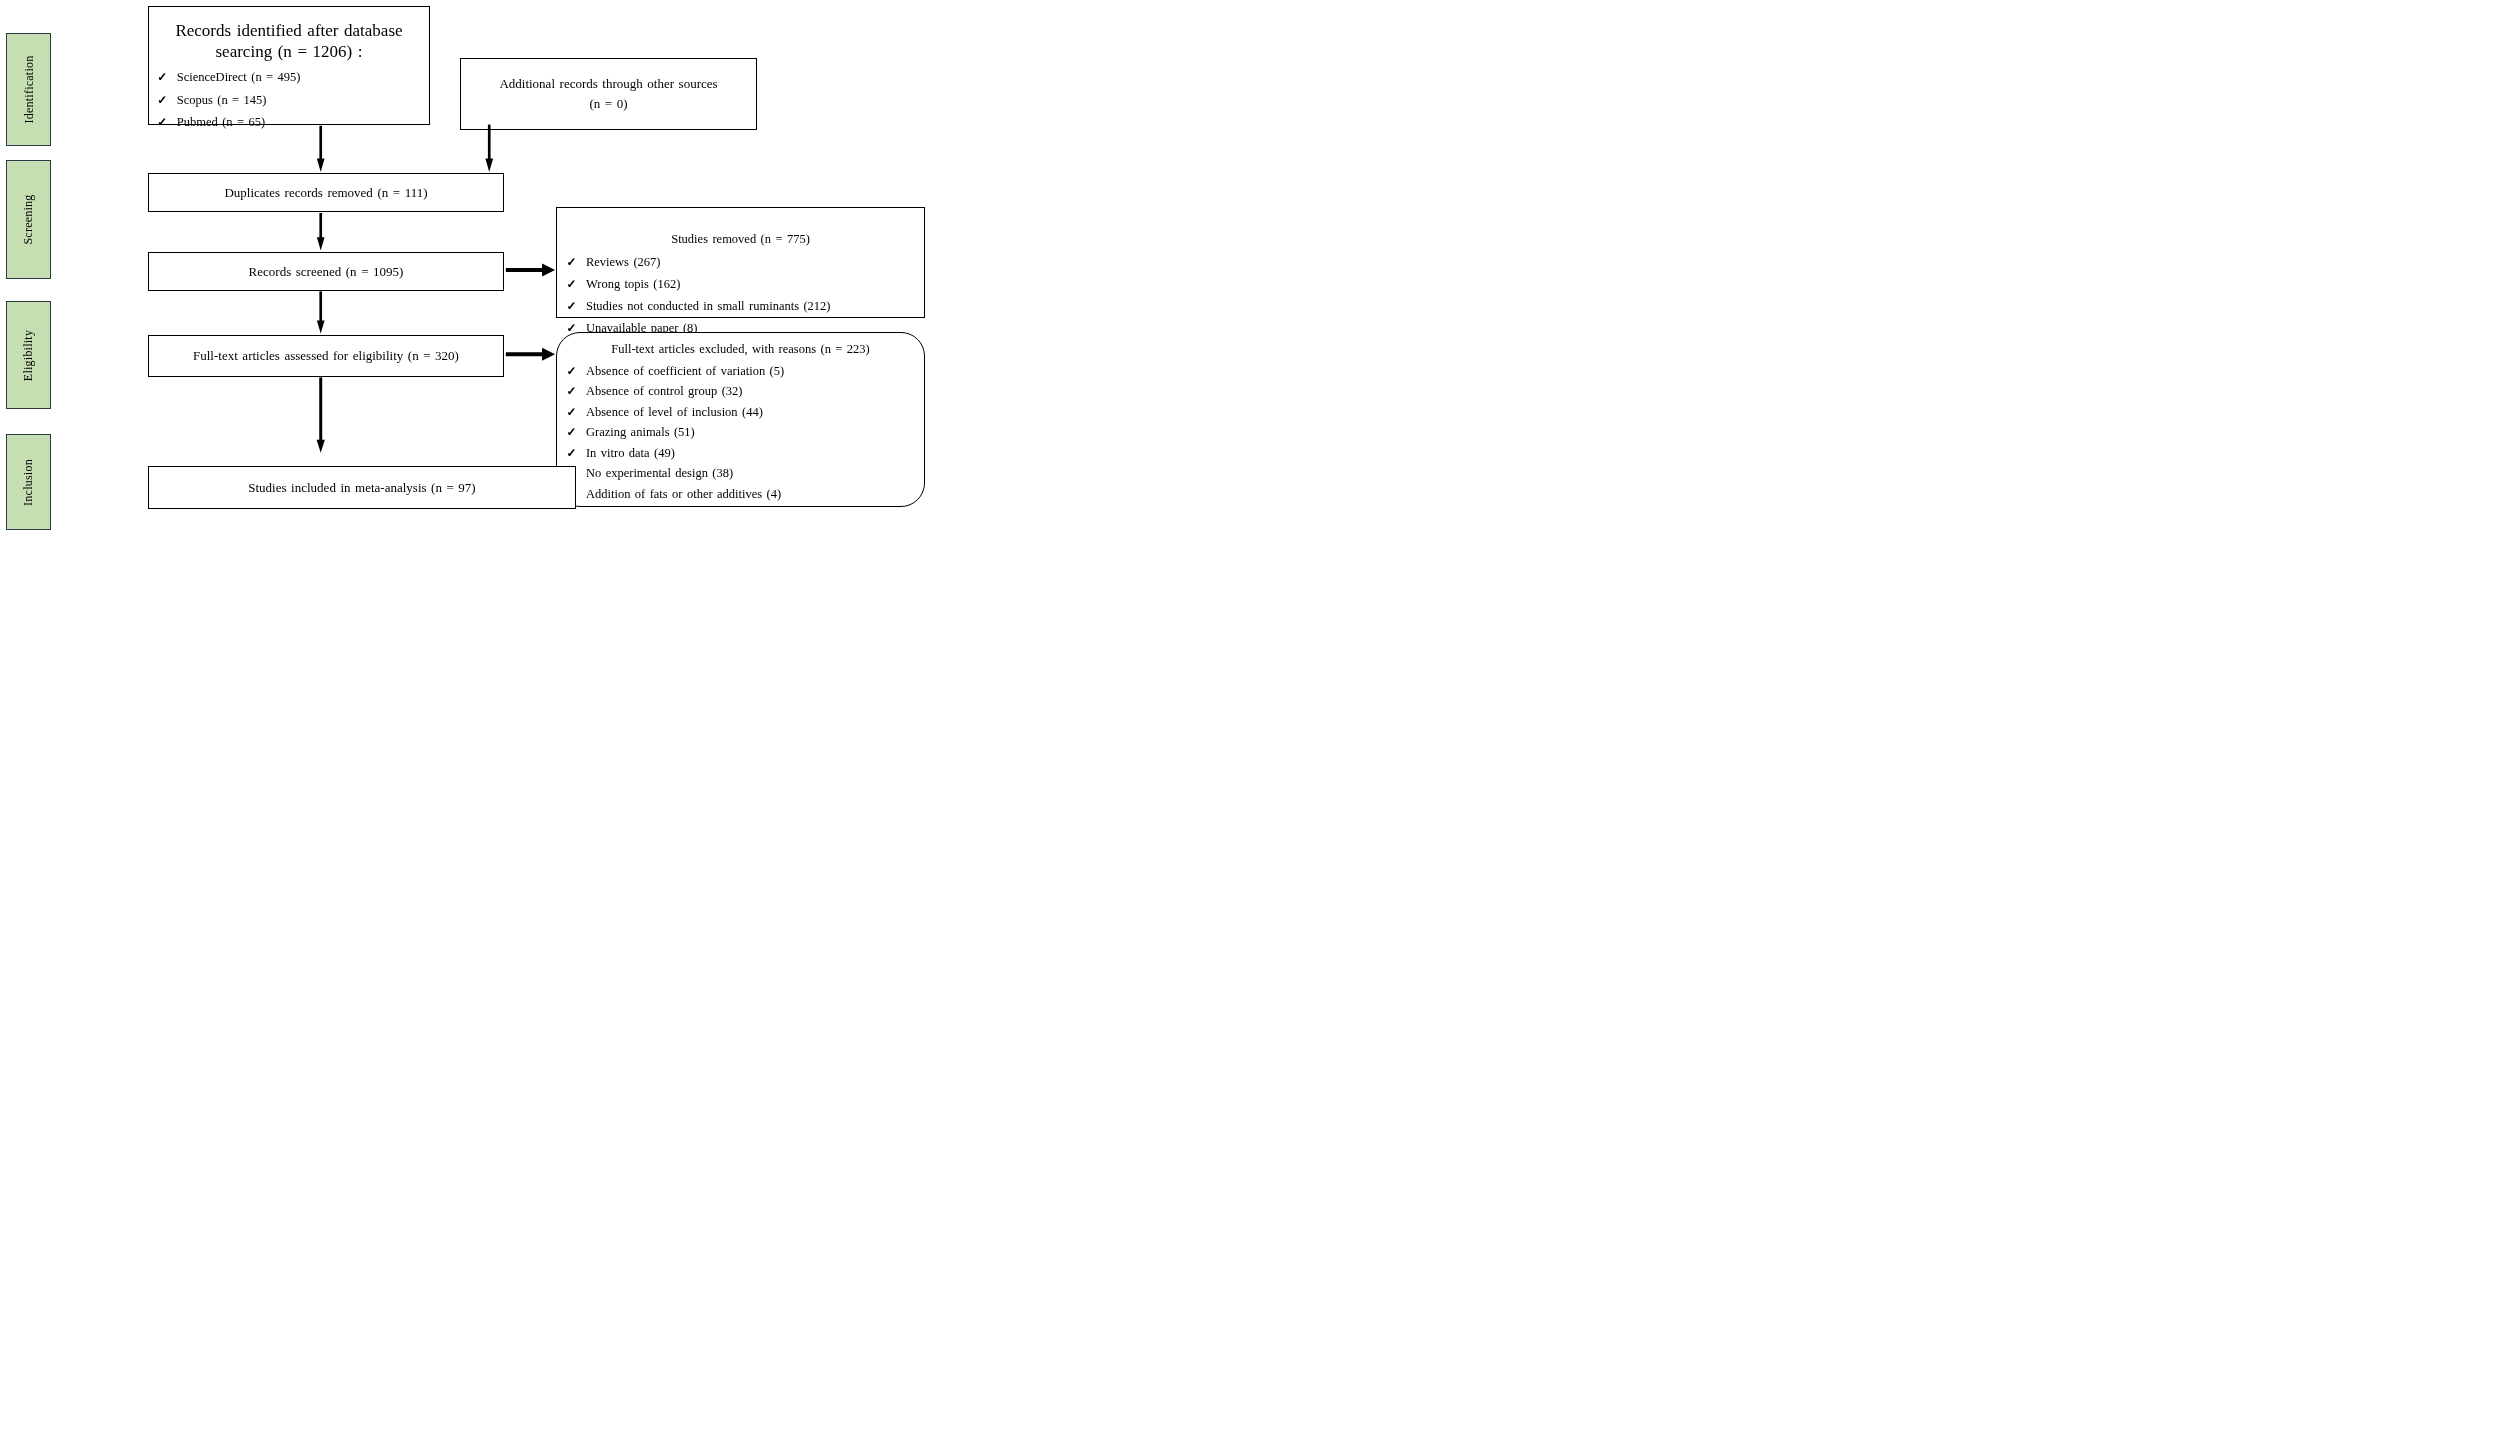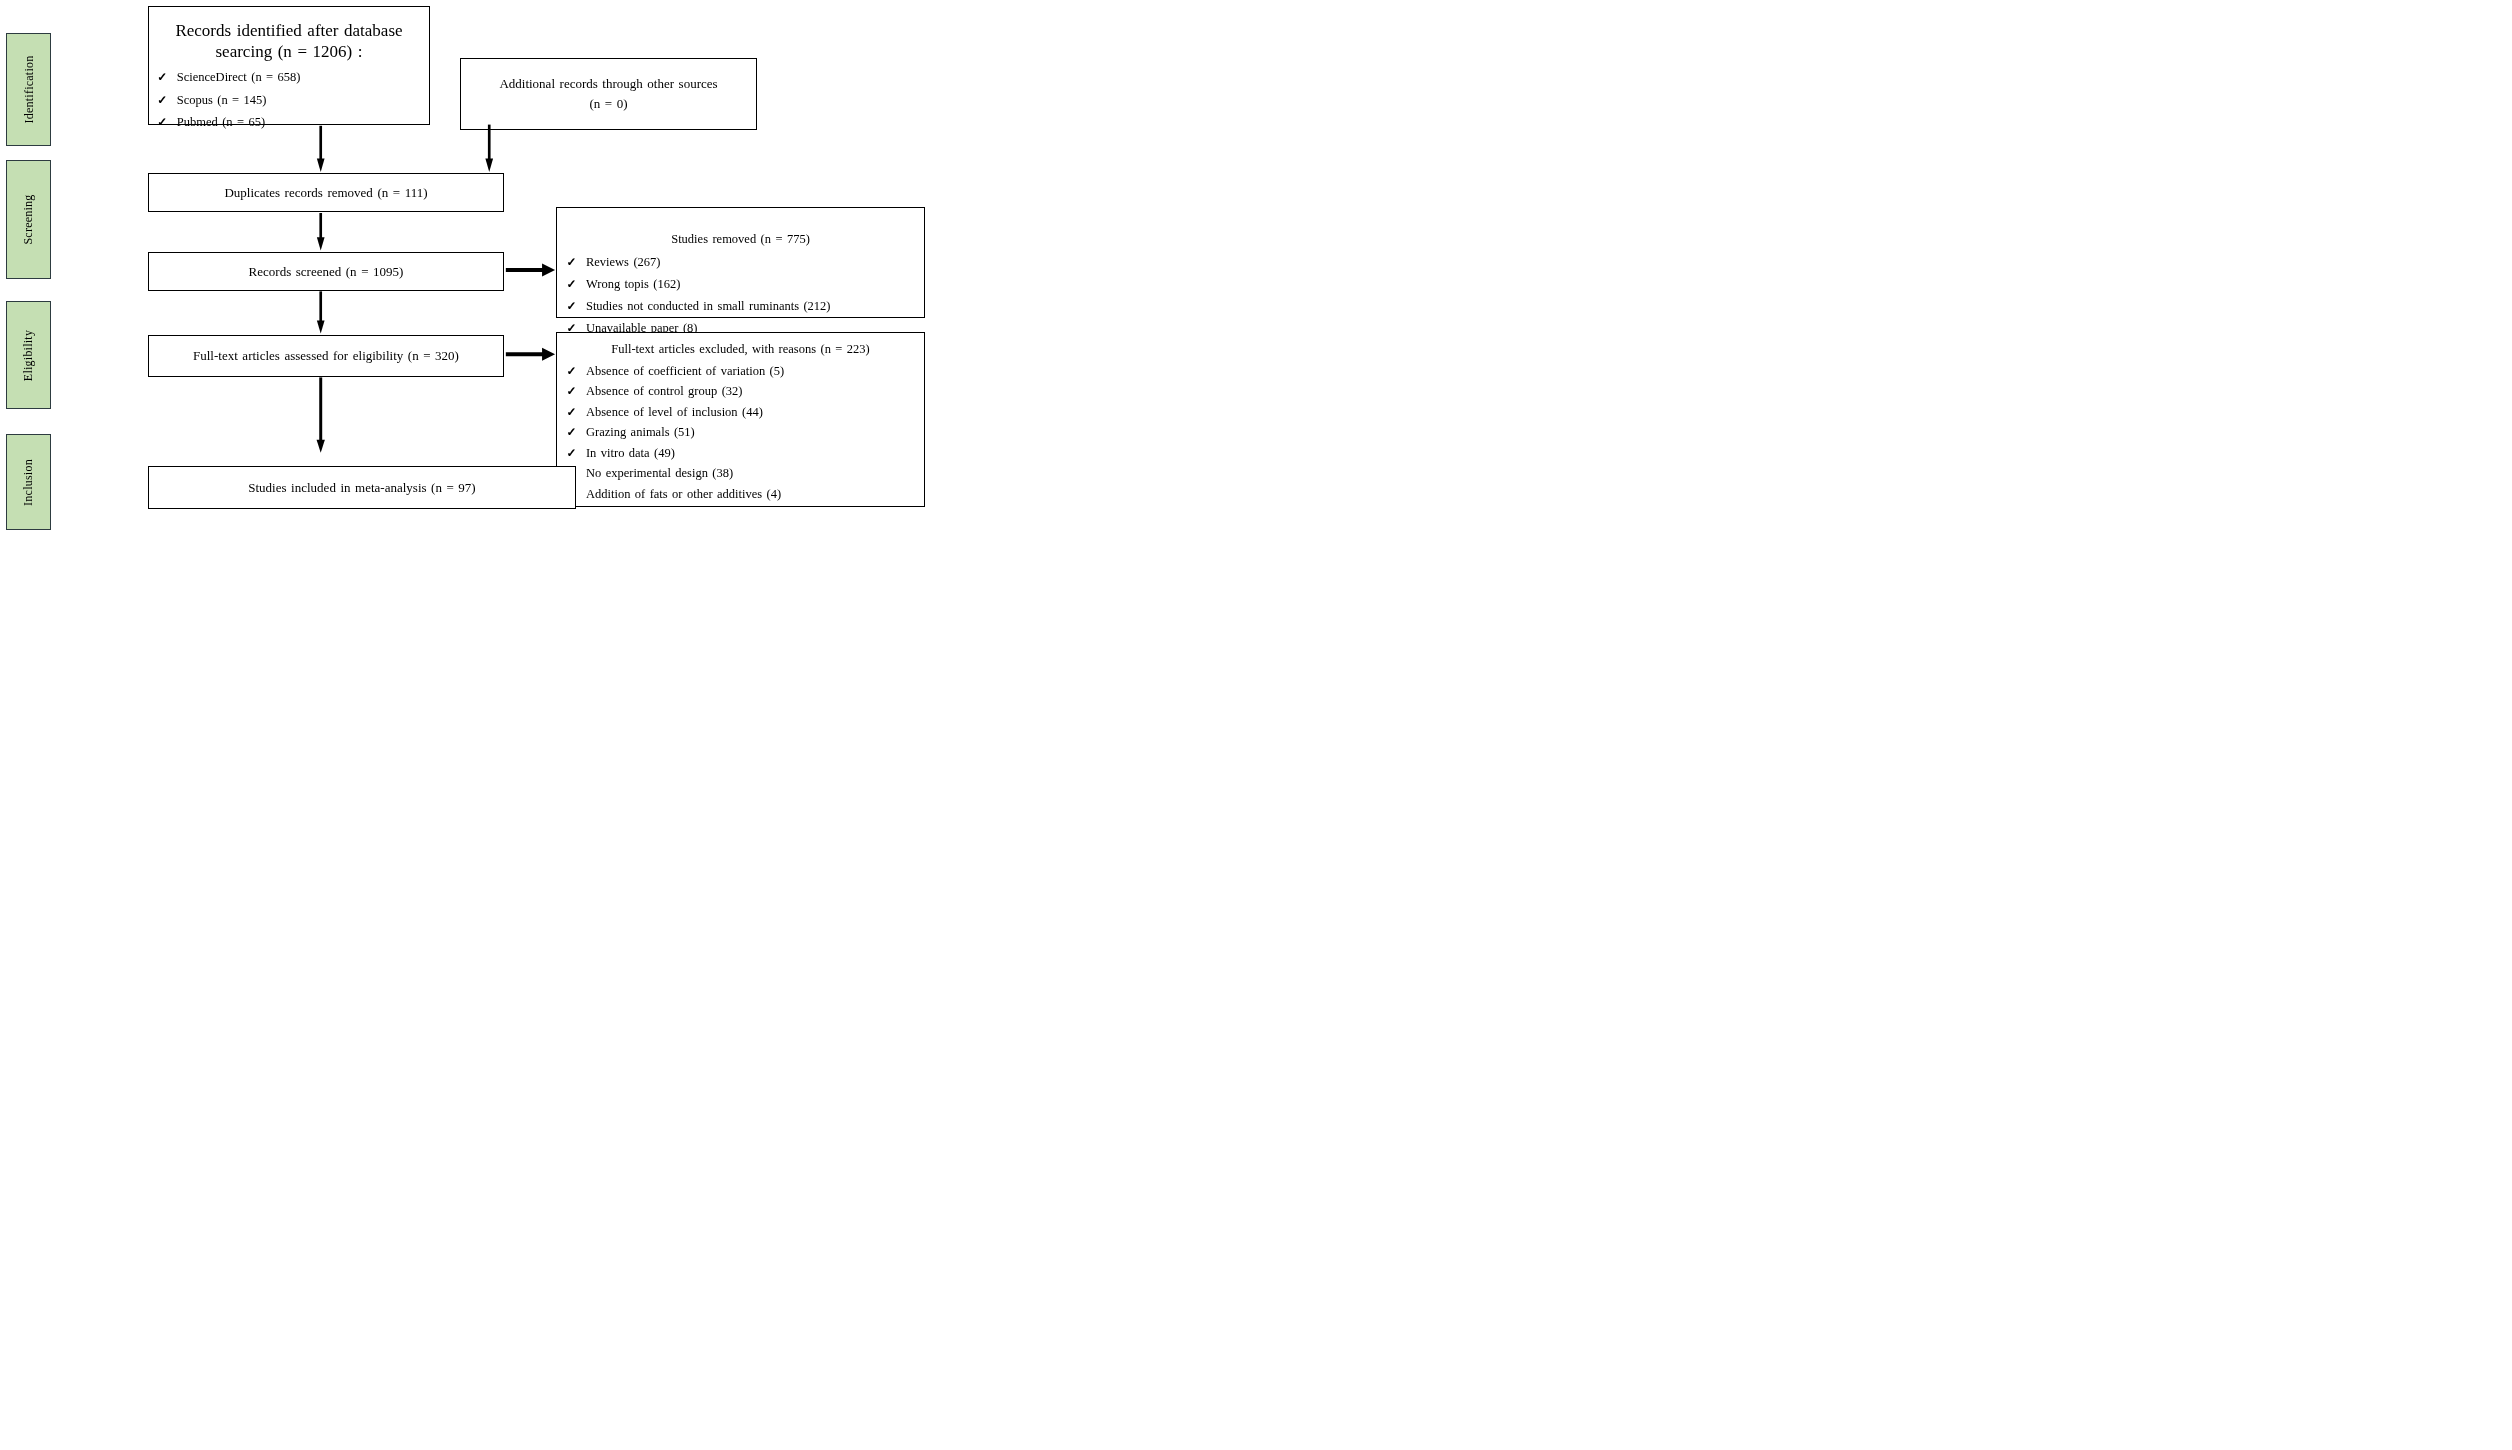--- a/index.html
+++ b/index.html
@@ -61,21 +61,21 @@
   #box-duplicates { left: 148px; top: 173px; width: 356px; height: 39px; }
   #box-screened   { left: 148px; top: 252px; width: 356px; height: 39px; font-family: Liberation Serif, serif; }
 
   #box-removed { left: 556px; top: 207px; width: 369px; height: 111px; padding-top: 22px; }
   #box-removed .title { font-size: 12.5px; line-height: 19px; }
   #box-removed .list { margin: 2.4px 0 0 9.5px; font-size: 12.5px; }
   #box-removed .list li { line-height: 22px; }
 
   #box-fulltext { left: 148px; top: 335px; width: 356px; height: 42px; }
 
-  #box-excluded { left: 556px; top: 332px; width: 369px; height: 175px; padding-top: 6.5px; }
+  #box-excluded { left: 556px; top: 332px; width: 369px; height: 175px; padding-top: 6.5px; border-radius: 24px; }
   #box-excluded .title { font-size: 12.5px; line-height: 18px; }
   #box-excluded .list { margin: 3px 0 0 9.5px; font-size: 12.5px; }
   #box-excluded .list li { line-height: 20.5px; }
 
   #box-included { left: 148px; top: 454px; width: 428px; height: 43px; margin-top: 12px; }
 
   #stage-identification { left: 6px; top: 33px;  width: 45px; height: 113px; }
   #stage-screening      { left: 6px; top: 160px; width: 45px; height: 119px; }
   #stage-eligibility    { left: 6px; top: 301px; width: 45px; height: 108px; }
   #stage-inclusion      { left: 6px; top: 434px; width: 45px; height: 96px; }
@@ -101,21 +101,21 @@
   </div>
 
   <div class="box" id="box-identified">
     <div class="title">
       <div>Records identified after database</div>
       <div>searcing (n = 1206) :</div>
     </div>
     <ul class="list">
       <li>
         <span class="check">✓</span>
-        <span>ScienceDirect (n = 658)</span>
+        <span>ScienceDirect (n = 495)</span>
       </li>
       <li>
         <span class="check">✓</span>
         <span>Scopus (n = 145)</span>
       </li>
       <li>
         <span class="check">✓</span>
         <span>Pubmed (n = 65)</span>
       </li>
     </ul>

